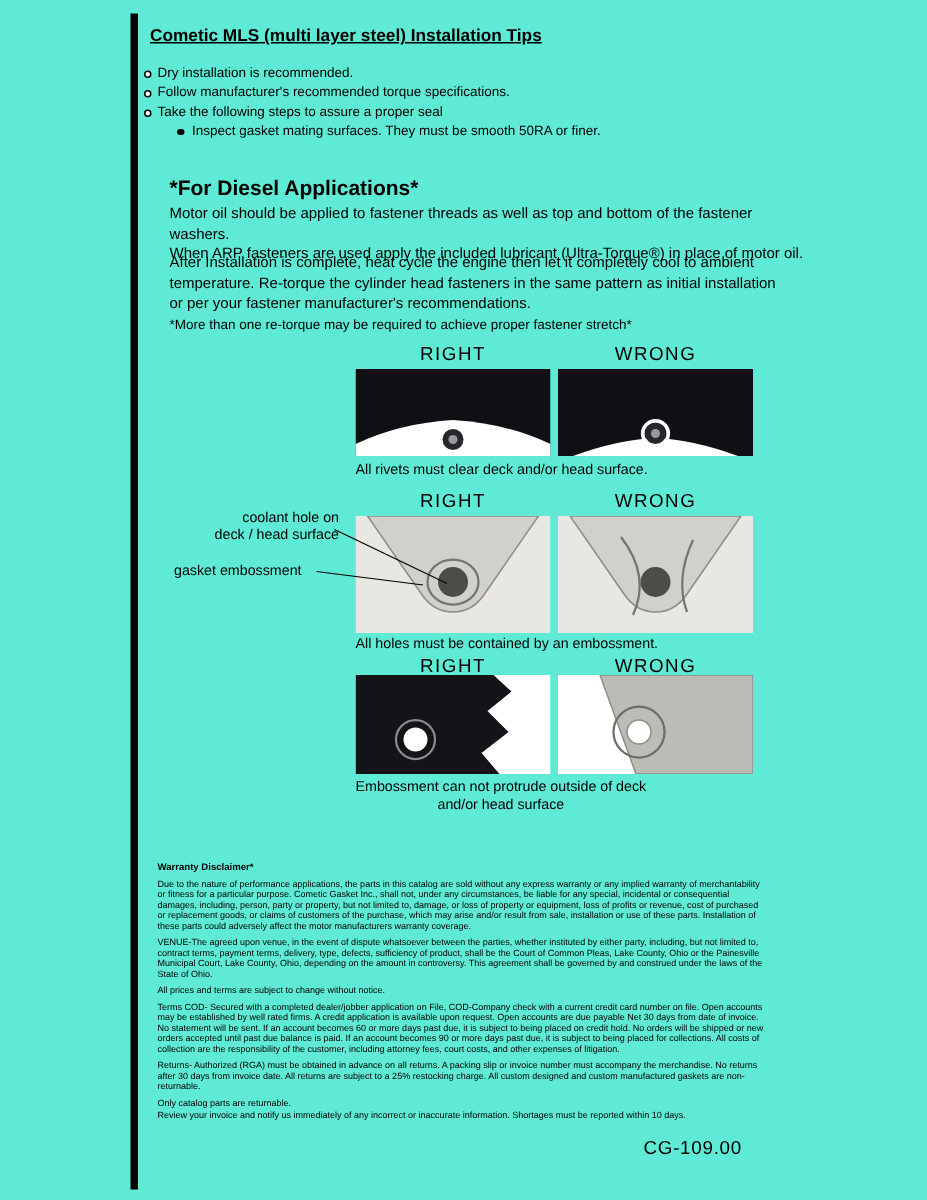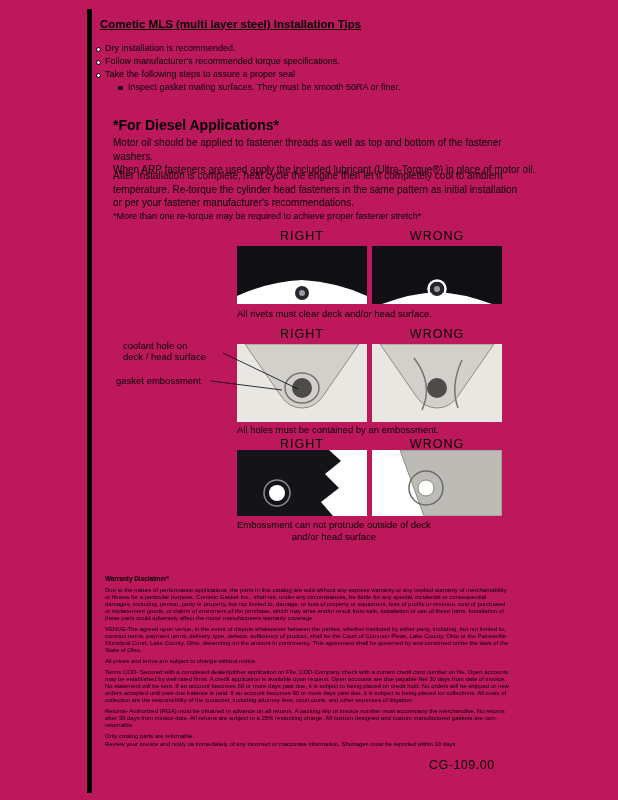--- a/index.html
+++ b/index.html
@@ -1,21 +1,21 @@
 <!DOCTYPE html>
 <html><head>
 <meta charset="utf-8">
 <style>
   html,body{margin:0;padding:0;}
   body{
     width:618px;height:800px;background:#fff;
     font-family:"Liberation Sans", sans-serif;color:#000;
     position:relative;overflow:hidden;
   }
-  .page{position:absolute;left:0;top:0;width:618px;height:800px;background:#be185d;}
+  .page{position:absolute;left:0;top:0;width:618px;height:800px;background:#5eead4;}
   .left-bar{position:absolute;left:87px;top:9px;width:5px;height:784px;background:#000;}
   .title{
     position:absolute;left:100px;top:18px;
     font-size:11.5px;font-weight:bold;text-decoration:underline;white-space:nowrap;
   }
   .tips{position:absolute;left:95px;top:42px;width:440px;font-size:9px;line-height:13px;}
   .tip{position:relative;padding-left:10px;}
   .tip::before{
     content:"";position:absolute;left:1px;top:4.5px;width:3px;height:3px;
     border:1px solid #000;border-radius:50%;background:#fff;
@@ -31,21 +31,21 @@
   .para2{top:169px;}
   .note{position:absolute;left:113px;top:211px;font-size:9px;white-space:nowrap;}
 
   .diag-label{position:absolute;width:130px;text-align:center;font-size:12.5px;letter-spacing:1px;white-space:nowrap;}
   .col-right{left:237px;}
   .col-wrong{left:372px;}
   .diag-img{position:absolute;width:130px;}
   .diag-img svg{display:block;width:100%;height:100%;}
   .caption{position:absolute;left:237px;font-size:9.5px;line-height:11.5px;white-space:pre-line;}
 
-  .ann1{position:absolute;left:123px;top:340px;width:103px;font-size:9.5px;line-height:11px;text-align:left;}
+  .ann1{position:absolute;left:123px;top:340px;width:103px;font-size:9.5px;line-height:11px;text-align:right;}
   .ann2{position:absolute;left:116px;top:375px;font-size:9.5px;white-space:nowrap;}
   .leader-lines{position:absolute;left:205px;top:345px;width:100px;height:55px;pointer-events:none;}
 
   .legal{position:absolute;left:105px;top:575px;width:406px;font-size:6px;line-height:7px;}
   .legal-heading{font-weight:bold;font-size:6.4px;margin-bottom:5px;}
   .legal p{margin:0 0 4px 0;}
   .legal p.tight{margin-bottom:0.5px;}
   .footer{position:absolute;left:429px;top:758px;font-size:12.5px;letter-spacing:0.5px;white-space:nowrap;}
 </style>
 </head>

